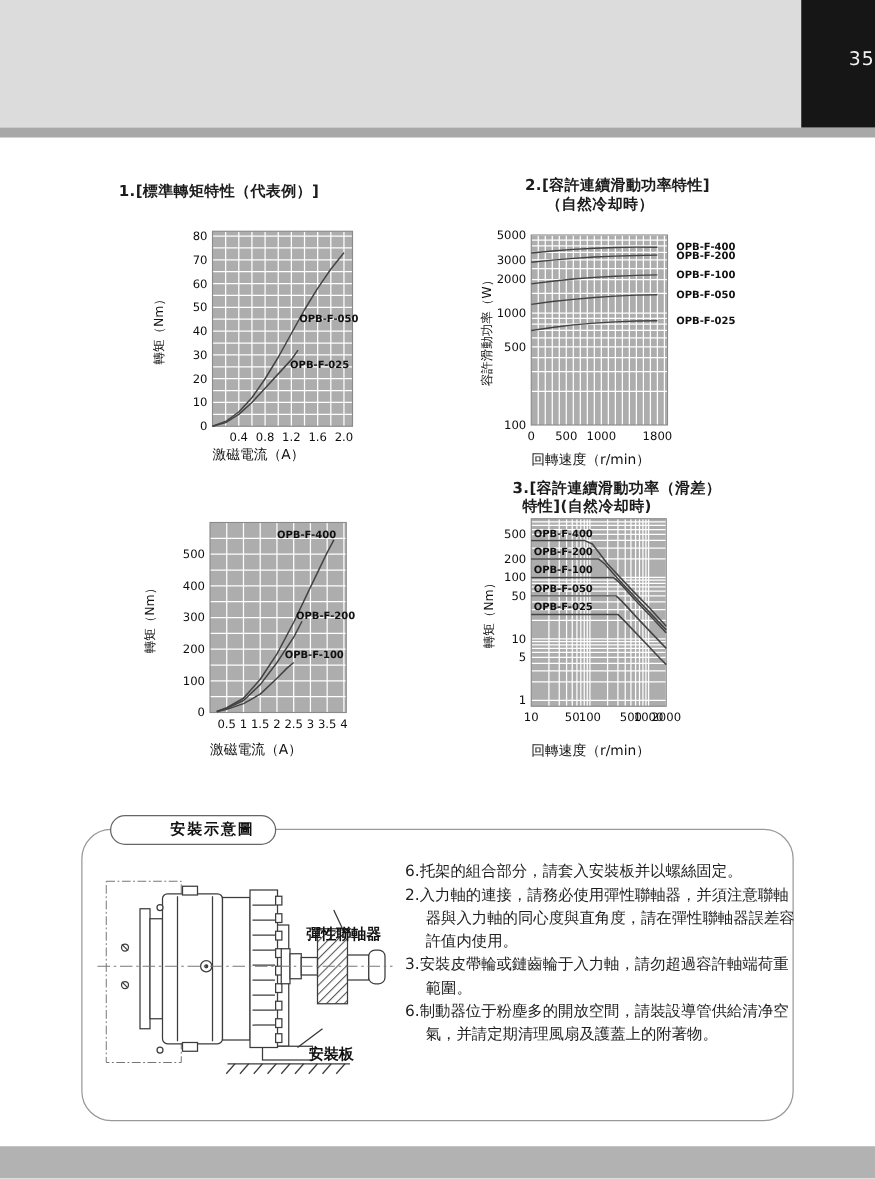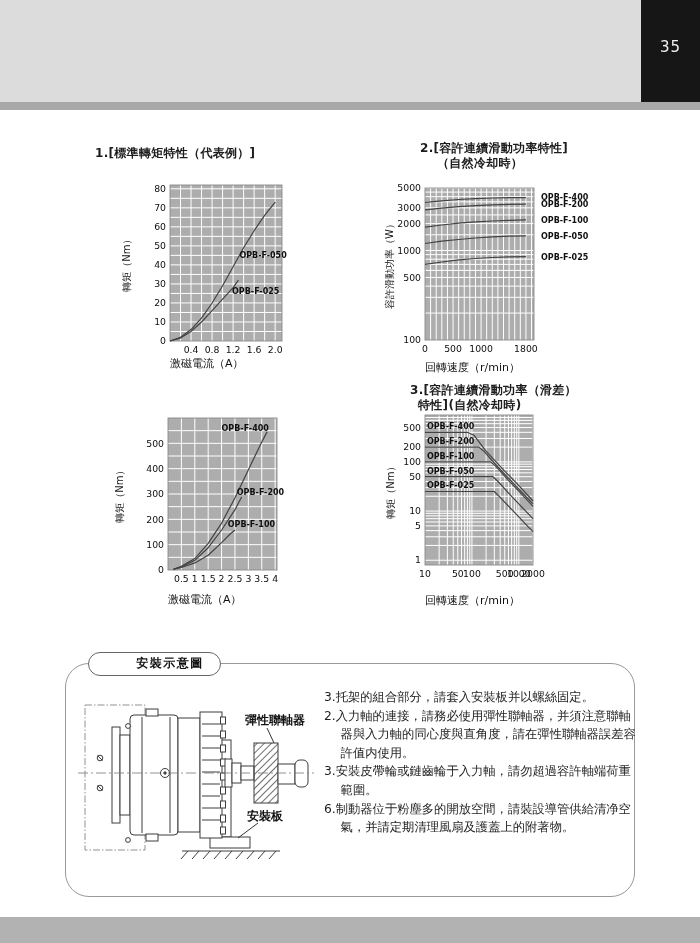--- a/index.html
+++ b/index.html
@@ -1,38 +1,38 @@
 <!DOCTYPE html>
 <html><head>
 <meta charset="utf-8">
 <style>
   html,body{margin:0;padding:0;background:#fff;}
   .page{position:relative;width:700px;height:943px;background:#ffffff;overflow:hidden;
         font-family:"DejaVu Sans",sans-serif;}
   .band-top{position:absolute;left:0;top:0;width:700px;height:102px;background:#dcdcdc;}
   .band-strip{position:absolute;left:0;top:102px;width:700px;height:8px;background:#a8a8a8;}
   .pageno-box{position:absolute;left:641px;top:0;width:59px;height:102px;background:#161616;}
-  .pageno{position:absolute;left:0;top:38px;width:59px;text-align:center;color:#f2f2f2;
+  .pageno{position:absolute;left:0;top:38px;width:59px;text-align:right;color:#f2f2f2;
           font-size:15px;letter-spacing:1px;}
   .band-footer{position:absolute;left:0;top:917px;width:700px;height:26px;background:#b2b2b2;}
 
   .chart{position:absolute;}
   .ctitle{position:absolute;font-size:12px;font-weight:700;color:#1c1c1c;letter-spacing:0.3px;white-space:nowrap;}
   .ylab{position:absolute;width:150px;height:14px;text-align:center;font-size:10px;color:#111;
         transform:rotate(-90deg);white-space:nowrap;}
   .xlab{position:absolute;text-align:left;font-size:11px;color:#111;white-space:nowrap;}
   .chart svg{position:absolute;left:0;top:0;}
 
   .install{position:absolute;left:62px;top:655px;width:576px;height:245px;}
   .ibox{position:absolute;left:3px;top:8px;width:568px;height:232px;border:1.2px solid #999;
         border-radius:24px;background:#fff;}
   .pill{position:absolute;left:26px;top:-3px;width:100px;height:22px;border:1.4px solid #666;
         border-radius:12px;background:#fff;text-align:center;line-height:21px;font-size:12px;
         font-weight:700;letter-spacing:1.5px;color:#111;padding-left:31px;}
-  .draw-label{position:absolute;font-size:12px;font-weight:700;color:#111;white-space:nowrap;}
+  .draw-label{position:absolute;font-size:12px;font-weight:700;color:#111;white-space:nowrap;margin-top:27px;}
   .notes{position:absolute;left:262px;top:33px;width:312px;font-size:12.3px;line-height:18.6px;color:#1e1e1e;}
   .note{padding-left:1.35em;text-indent:-1.35em;}
 </style>
 </head>
 <body>
 
 <div class="page">
 
   <div class="band-top"></div>
   <div class="band-strip"></div>
@@ -403,20 +403,20 @@
 
         <line x1="205" y1="73" x2="212" y2="88" stroke="#333"></line>
         <line x1="196" y1="168" x2="176" y2="183" stroke="#333"></line>
       </g>
     </svg>
 
     <div class="draw-label" style="left:183px;top:57px">彈性聯軸器</div>
     <div class="draw-label" style="left:185px;top:153px">安裝板</div>
 
     <div class="notes">
-      <div class="note">3.托架的組合部分，請套入安裝板并以螺絲固定。</div>
+      <div class="note">6.托架的組合部分，請套入安裝板并以螺絲固定。</div>
       <div class="note">2.入力軸的連接，請務必使用彈性聯軸器，并須注意聯軸器與入力軸的同心度與直角度，請在彈性聯軸器誤差容許值内使用。</div>
       <div class="note">3.安裝皮帶輪或鏈齒輪于入力軸，請勿超過容許軸端荷重範圍。</div>
       <div class="note">6.制動器位于粉塵多的開放空間，請裝設導管供給清净空氣，并請定期清理風扇及護蓋上的附著物。</div>
     </div>
   </div>
 
 </div>
 
 </body></html>

